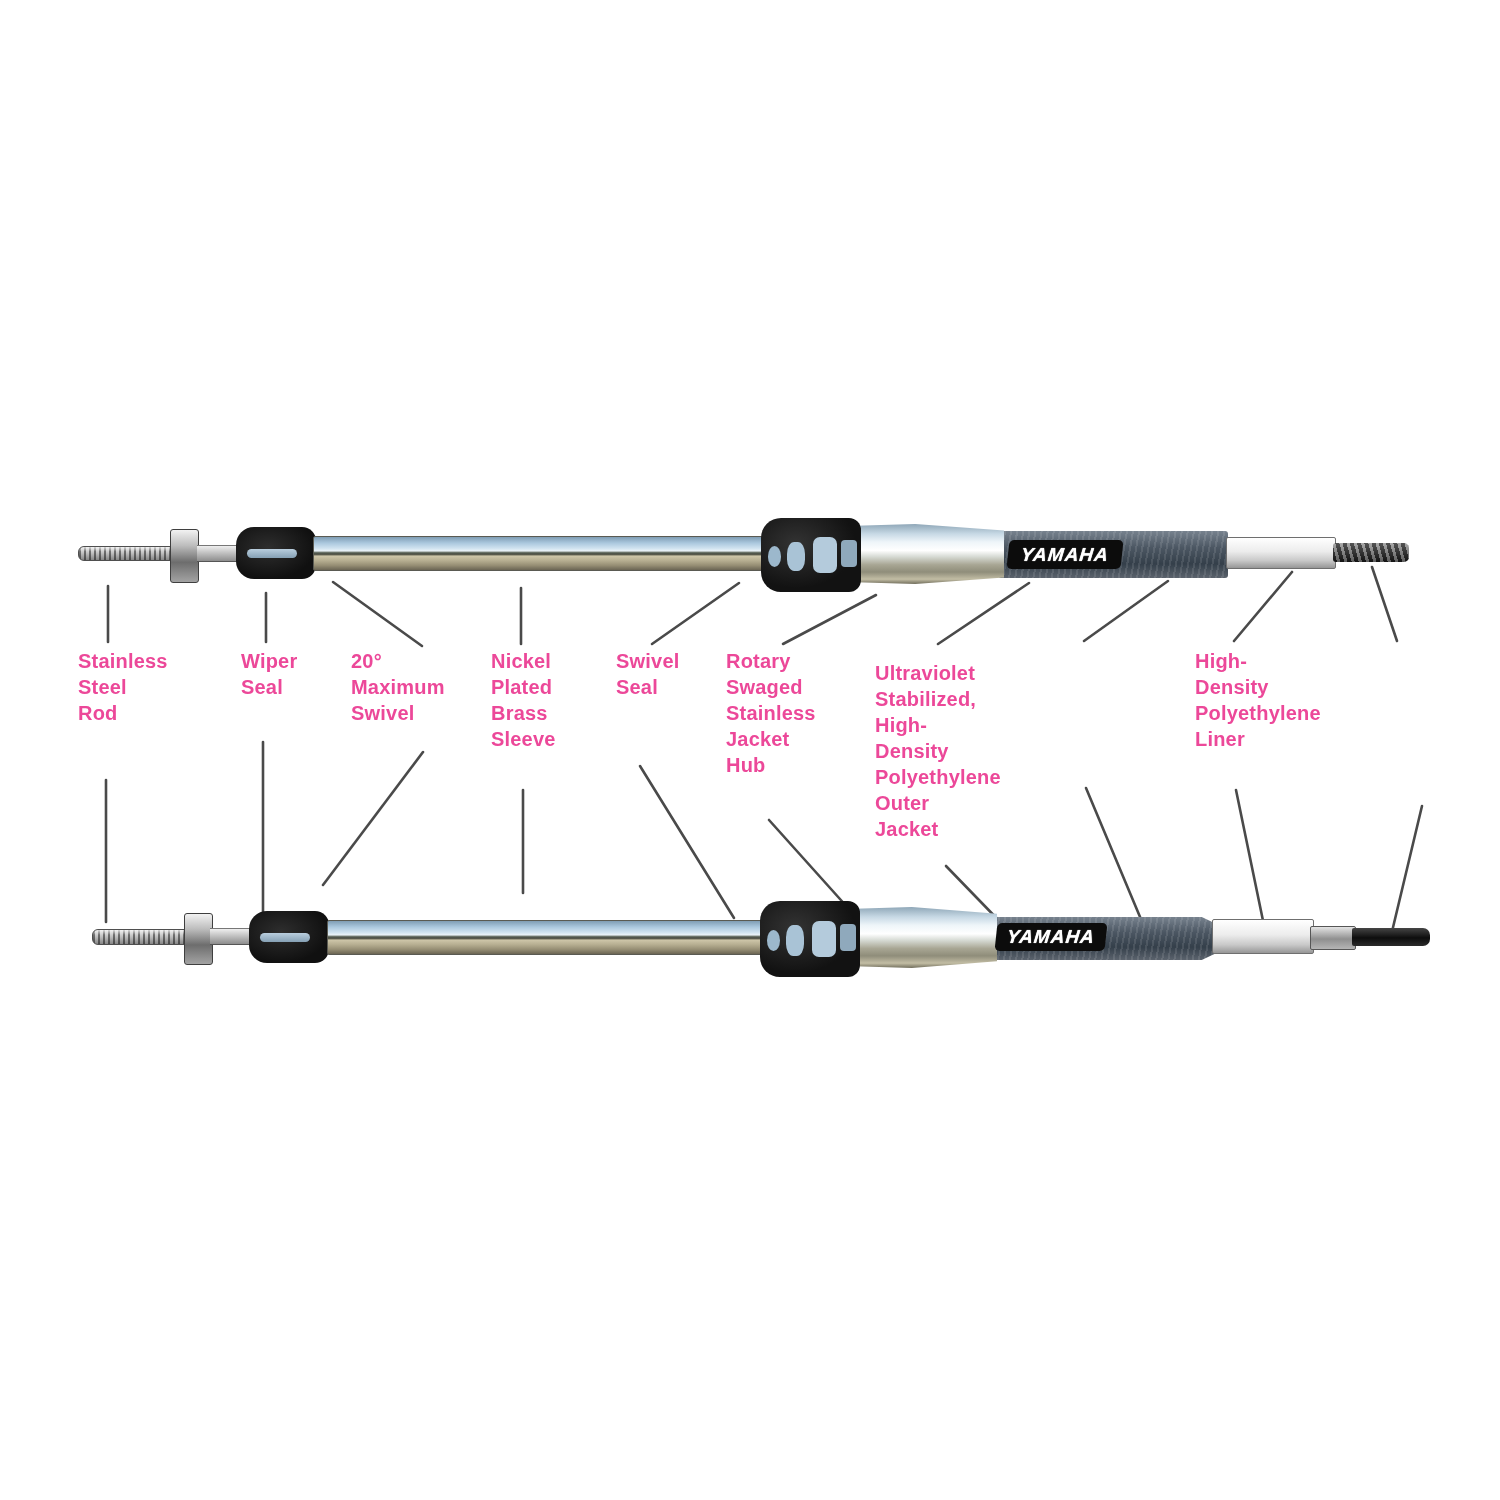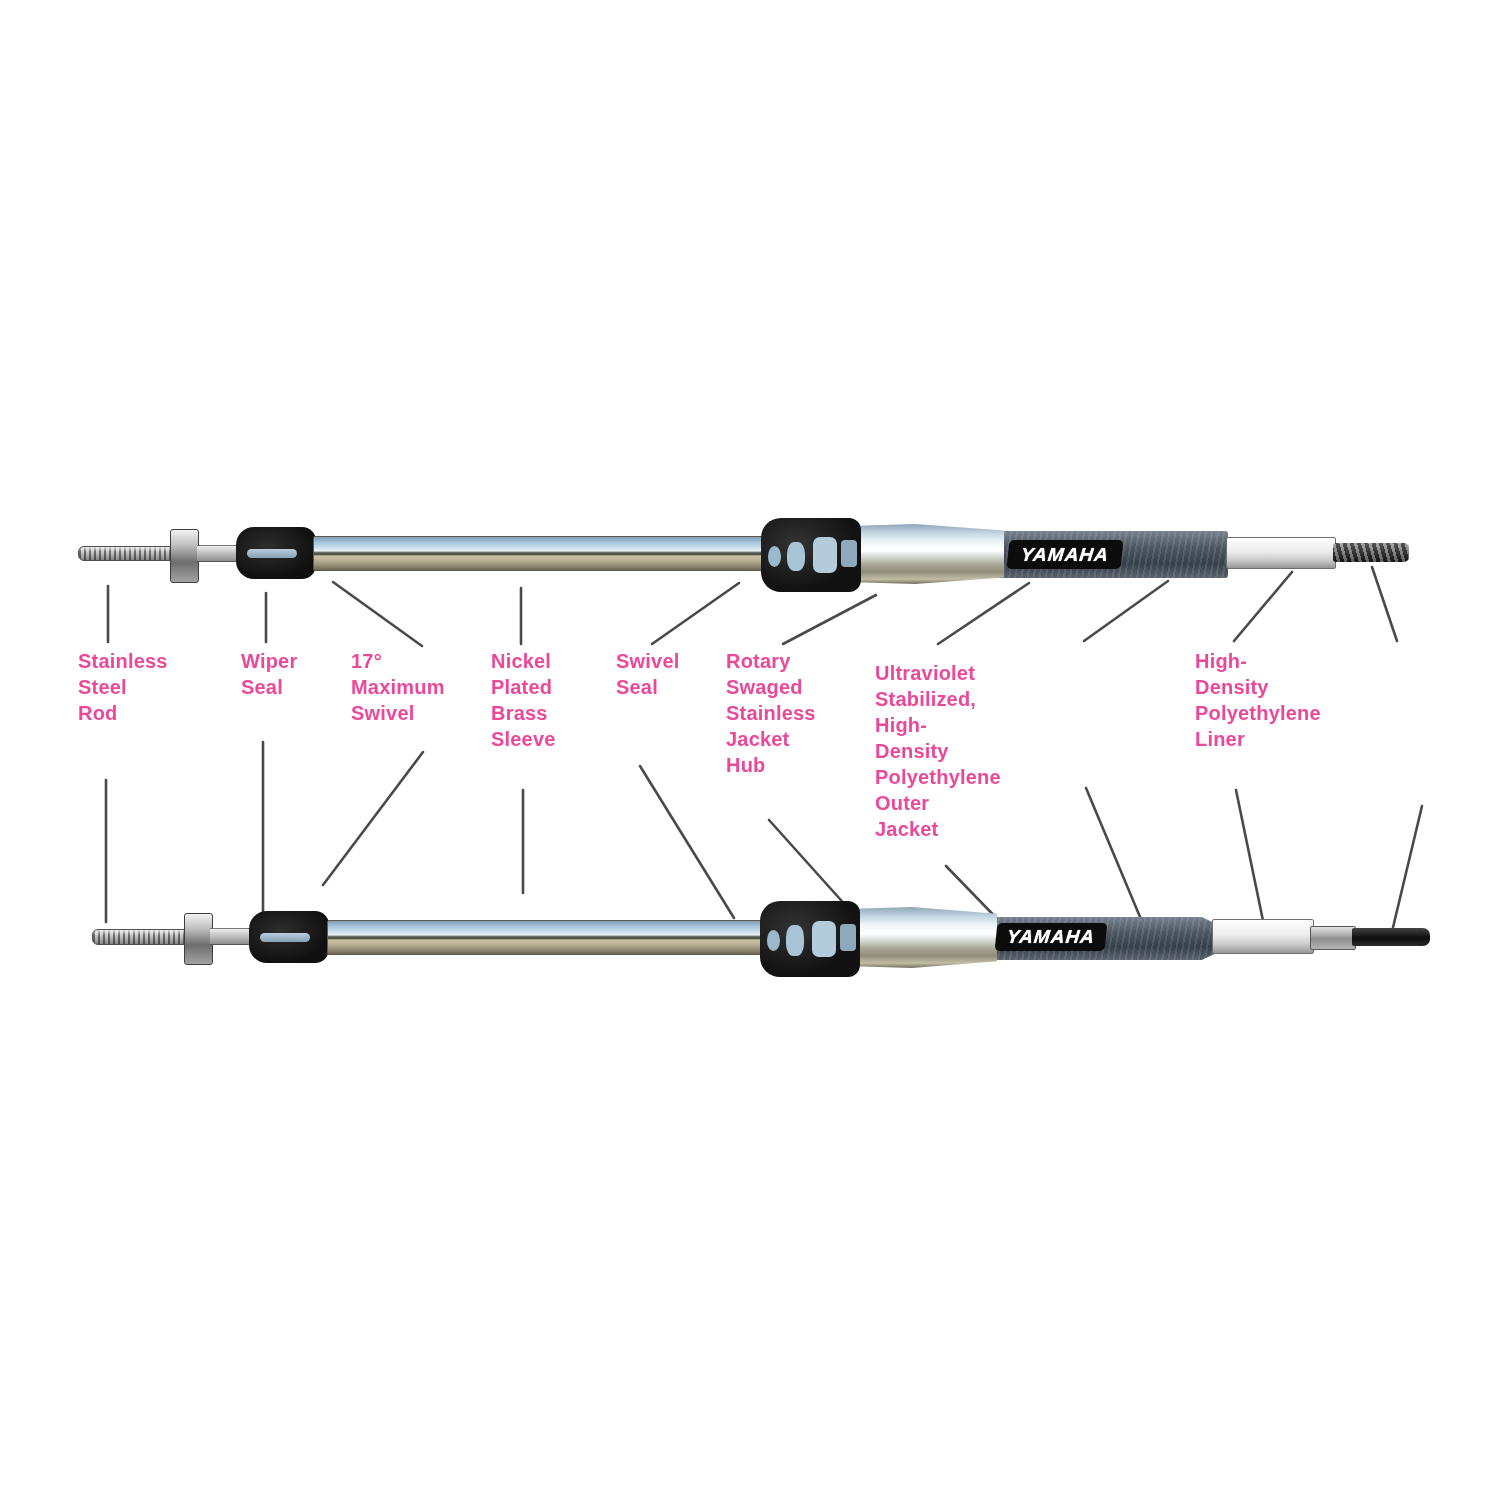--- a/index.html
+++ b/index.html
@@ -163,21 +163,21 @@
     <div class="part liner" style="left:1212px;top:919px;width:100px;height:33px;"></div>
     <div class="part ferrule" style="left:1310px;top:926px;width:44px;height:22px;"></div>
     <div class="part wire-black" style="left:1352px;top:928px;width:78px;height:18px;"></div>
   </div>
 
   <div class="part-label" style="left:78px;top:648px;width:130px;">Stainless
 Steel
 Rod</div>
   <div class="part-label" style="left:241px;top:648px;width:110px;">Wiper
 Seal</div>
-  <div class="part-label" style="left:351px;top:648px;width:130px;">17°
+  <div class="part-label" style="left:351px;top:648px;width:130px;">20°
 Maximum
 Swivel</div>
   <div class="part-label" style="left:491px;top:648px;width:110px;">Nickel
 Plated
 Brass
 Sleeve</div>
   <div class="part-label" style="left:616px;top:648px;width:110px;">Swivel
 Seal</div>
   <div class="part-label" style="left:726px;top:648px;width:120px;">Rotary
 Swaged

